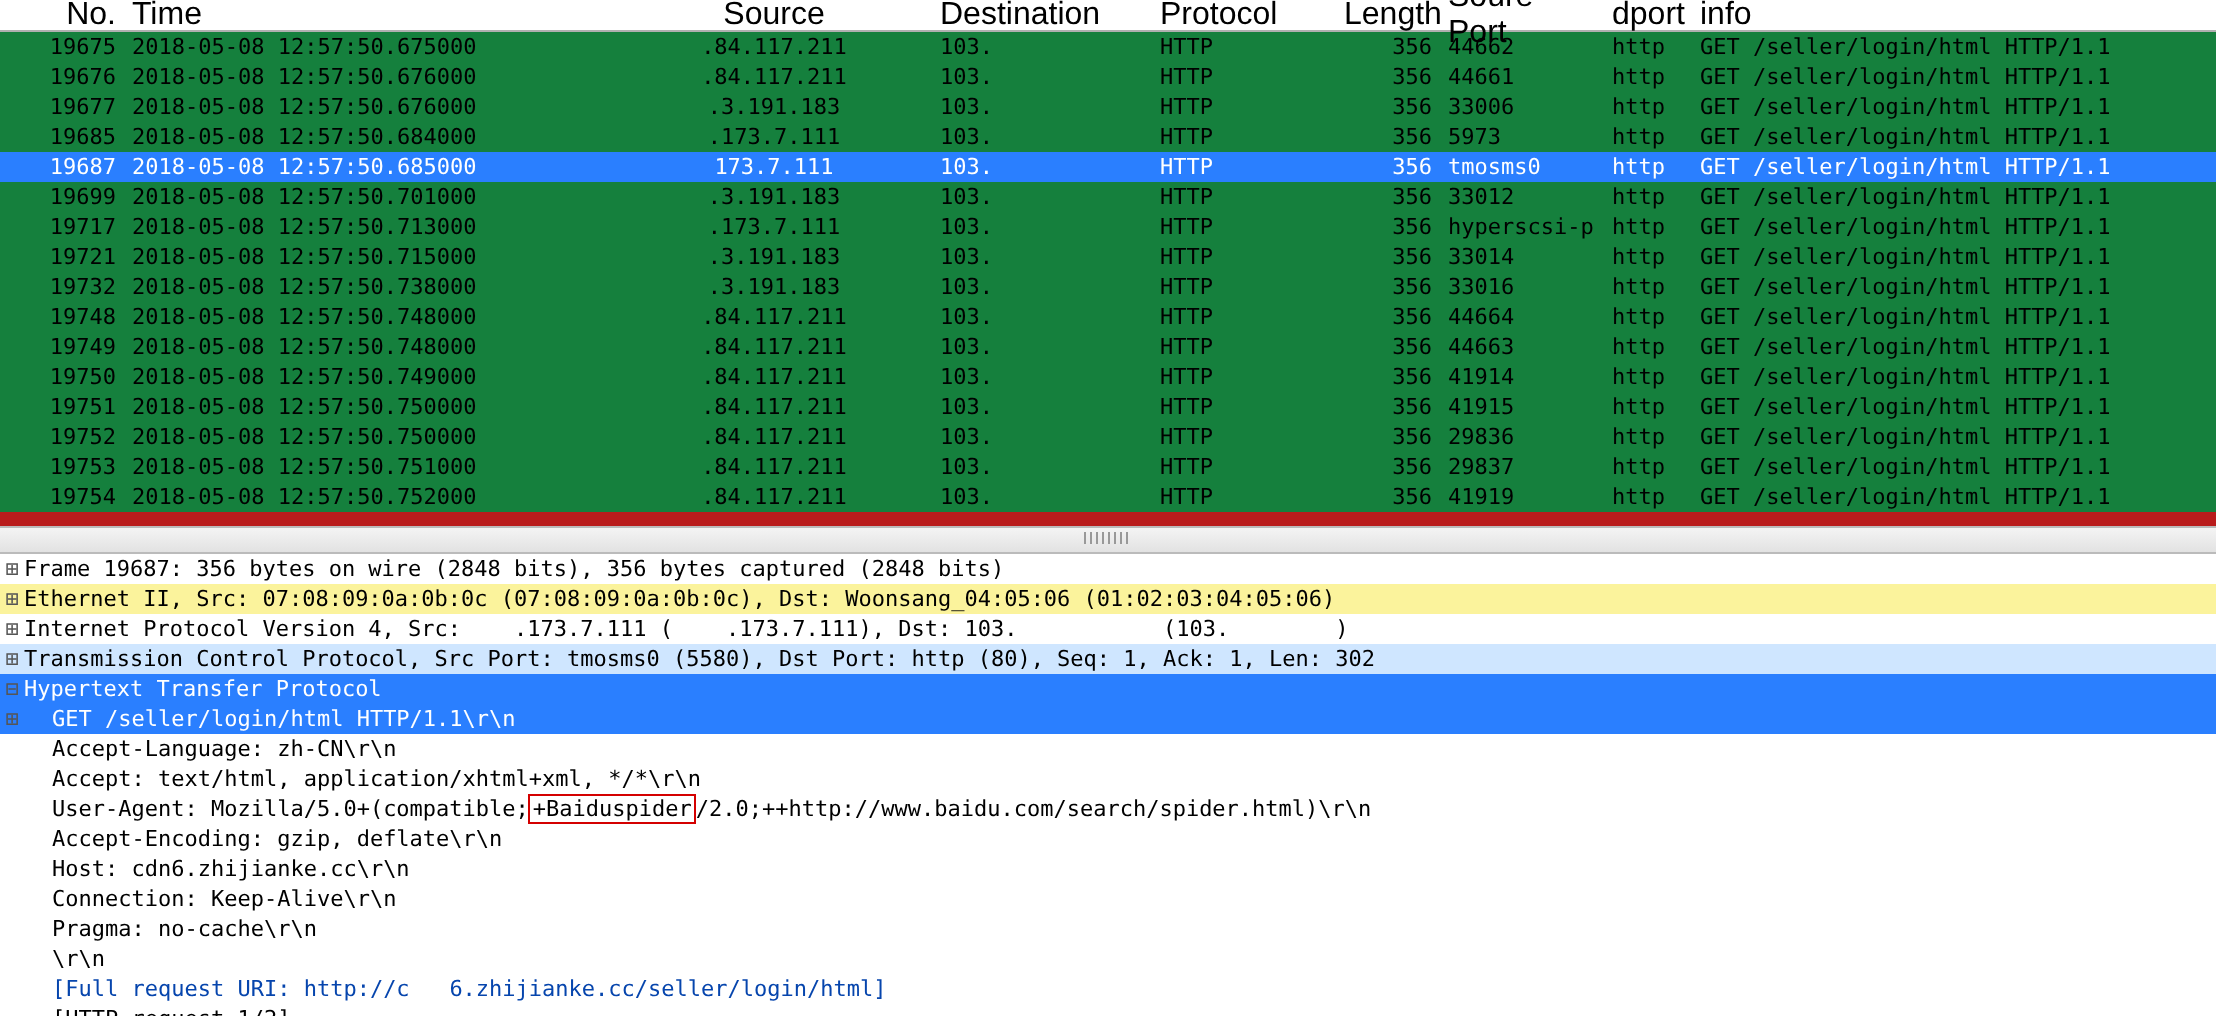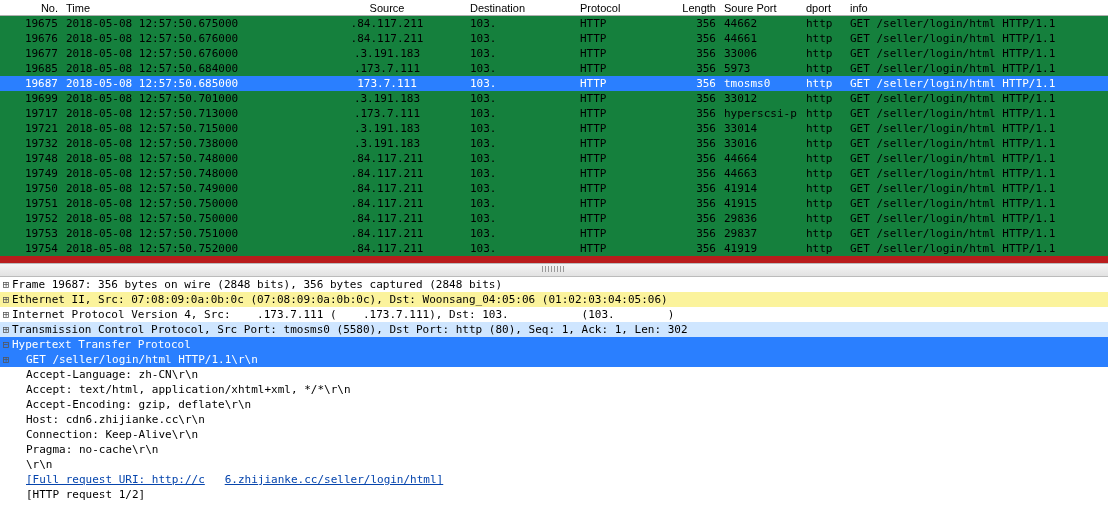--- a/index.html
+++ b/index.html
@@ -1,18 +1,18 @@
 <!DOCTYPE html>
 <html><head>
 <meta charset="utf-8">
 <style>
   html,body{margin:0;padding:0;font-family:"DejaVu Sans Mono","Consolas",monospace;font-size:11px;color:#000;background:#fff;width:1108px}
   .pane{overflow:hidden}
   
-  .plist-header{display:flex;background:#fff;border-bottom:1px solid #b0b0b0;height:15px;align-items:center;font-family:Arial,Helvetica,sans-serif;font-size:11px}
+  .plist-header{display:flex;background:#fff;border-bottom:1px solid #b0b0b0;height:15px;align-items:center;font-family:Arial,Helvetica,sans-serif;font-size:16px}
   .plist-header .col{padding:0 4px;box-sizing:border-box}
   .plist-body{background:#15803d}
   .plist-row{display:flex;height:15px;align-items:center;white-space:nowrap}
   .plist-row .col{padding:0 4px;box-sizing:border-box;overflow:hidden}
   .plist-row.sel{background:#2a7fff;color:#fff}
   .plist-row.last{border-bottom:7px solid #b91c1c}
   .col-no{width:62px;text-align:right}
   .col-time{width:246px}
   .col-src{width:158px;text-align:center}
   .col-dst{width:110px}
@@ -28,21 +28,21 @@
   .details{font-family:"DejaVu Sans Mono","Consolas",monospace;font-size:11px;line-height:15px}
   .drow{display:flex;align-items:center;white-space:pre}
   .drow .exp{width:12px;display:inline-block;text-align:center;color:#555;cursor:pointer}
   .drow .txt{flex:1;padding-right:8px}
   .drow.yellow{background:#fbf39c}
   .drow.blue{background:#2a7fff;color:#fff}
   .drow.lightblue{background:#cfe6ff}
   .drow.indent1 .txt{padding-left:14px}
   .drow.indent2 .txt{padding-left:26px}
   .highlight-red{color:#000;border:1px solid #d40000;padding:0 1px}
-  .link{color:#0645ad;text-decoration:underline;cursor:pointer}
+  .link{color:#0645ad;cursor:pointer}
 </style>
 </head>
 <body>
 
 <div class="pane" style="position:relative">
   <div class="plist-header">
     <div class="col col-no">No.</div>
     <div class="col col-time">Time</div>
     <div class="col col-src">Source</div>
     <div class="col col-dst">Destination</div>
@@ -238,20 +238,21 @@
 
 <div class="pane details">
   <div class="drow"><span class="exp">⊞</span><span class="txt">Frame 19687: 356 bytes on wire (2848 bits), 356 bytes captured (2848 bits)</span></div>
   <div class="drow yellow"><span class="exp">⊞</span><span class="txt">Ethernet II, Src: 07:08:09:0a:0b:0c (07:08:09:0a:0b:0c), Dst: Woonsang_04:05:06 (01:02:03:04:05:06)</span></div>
   <div class="drow"><span class="exp">⊞</span><span class="txt">Internet Protocol Version 4, Src:    .173.7.111 (    .173.7.111), Dst: 103.           (103.        )</span></div>
   <div class="drow lightblue"><span class="exp">⊞</span><span class="txt">Transmission Control Protocol, Src Port: tmosms0 (5580), Dst Port: http (80), Seq: 1, Ack: 1, Len: 302</span></div>
   <div class="drow blue"><span class="exp">⊟</span><span class="txt">Hypertext Transfer Protocol</span></div>
   <div class="drow blue indent1"><span class="exp">⊞</span><span class="txt">GET /seller/login/html HTTP/1.1\r\n</span></div>
   <div class="drow indent2"><span class="txt">Accept-Language: zh-CN\r\n</span></div>
   <div class="drow indent2"><span class="txt">Accept: text/html, application/xhtml+xml, */*\r\n</span></div>
+  <div class="drow indent2"><span class="txt"><span>User-Agent: Mozilla/5.0+(compatible;</span><span class="highlight-red">+Baiduspider</span><span>/2.0;++http://www.baidu.com/search/spider.html)\r\n</span></span></div>
   <div class="drow indent2"><span class="txt">Accept-Encoding: gzip, deflate\r\n</span></div>
   <div class="drow indent2"><span class="txt">Host: cdn6.zhijianke.cc\r\n</span></div>
   <div class="drow indent2"><span class="txt">Connection: Keep-Alive\r\n</span></div>
   <div class="drow indent2"><span class="txt">Pragma: no-cache\r\n</span></div>
   <div class="drow indent2"><span class="txt">\r\n</span></div>
   <div class="drow indent2"><span class="txt"><span class="link">[Full request URI: http://c</span>&nbsp;&nbsp;&nbsp;<span class="link">6.zhijianke.cc/seller/login/html]</span></span></div>
   <div class="drow indent2"><span class="txt">[HTTP request 1/2]</span></div>
 </div>
 
 </body></html>

